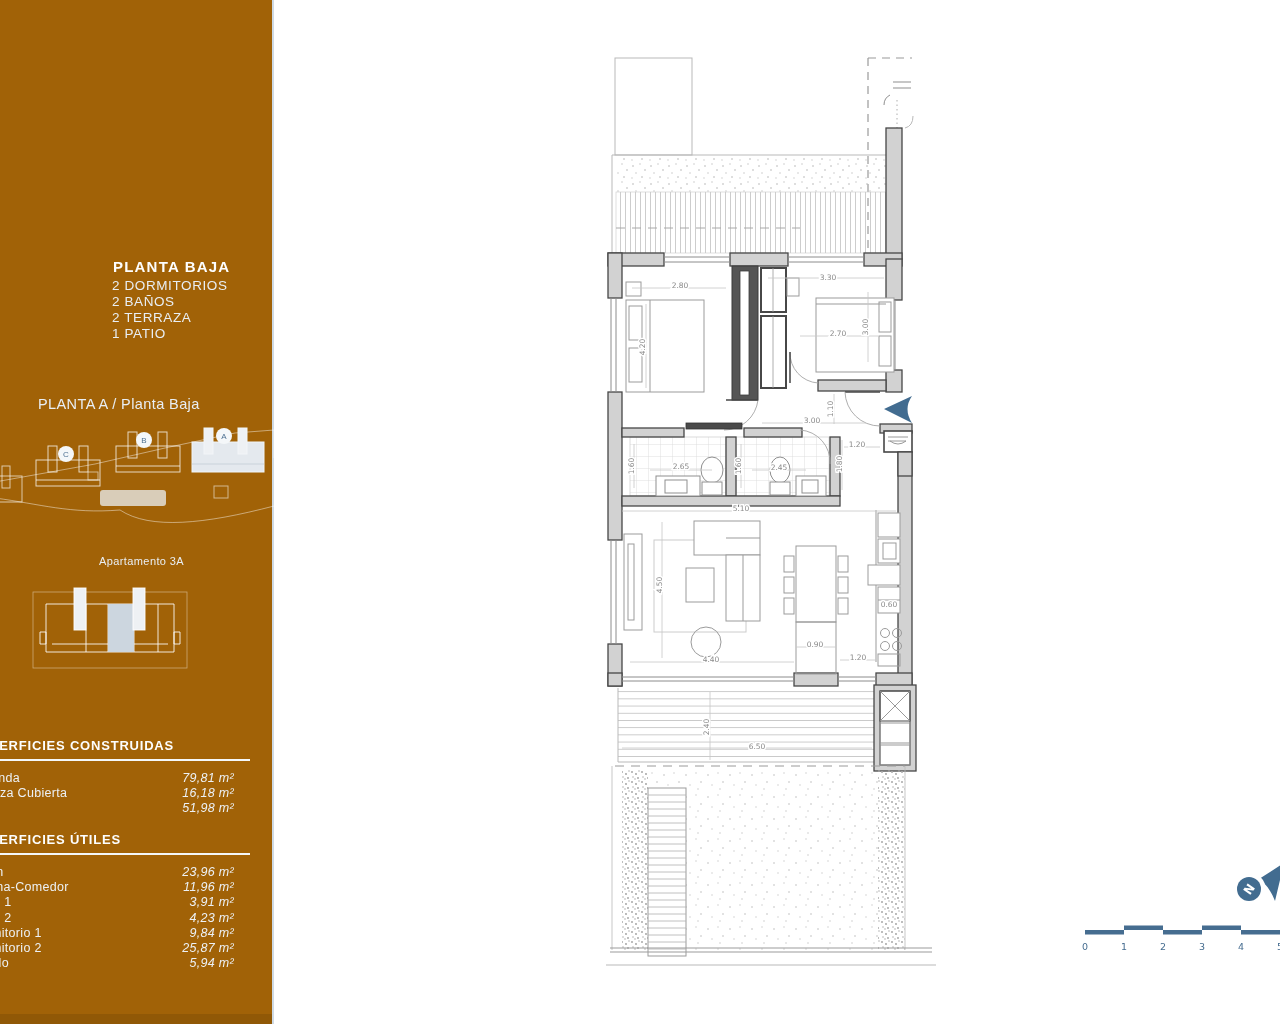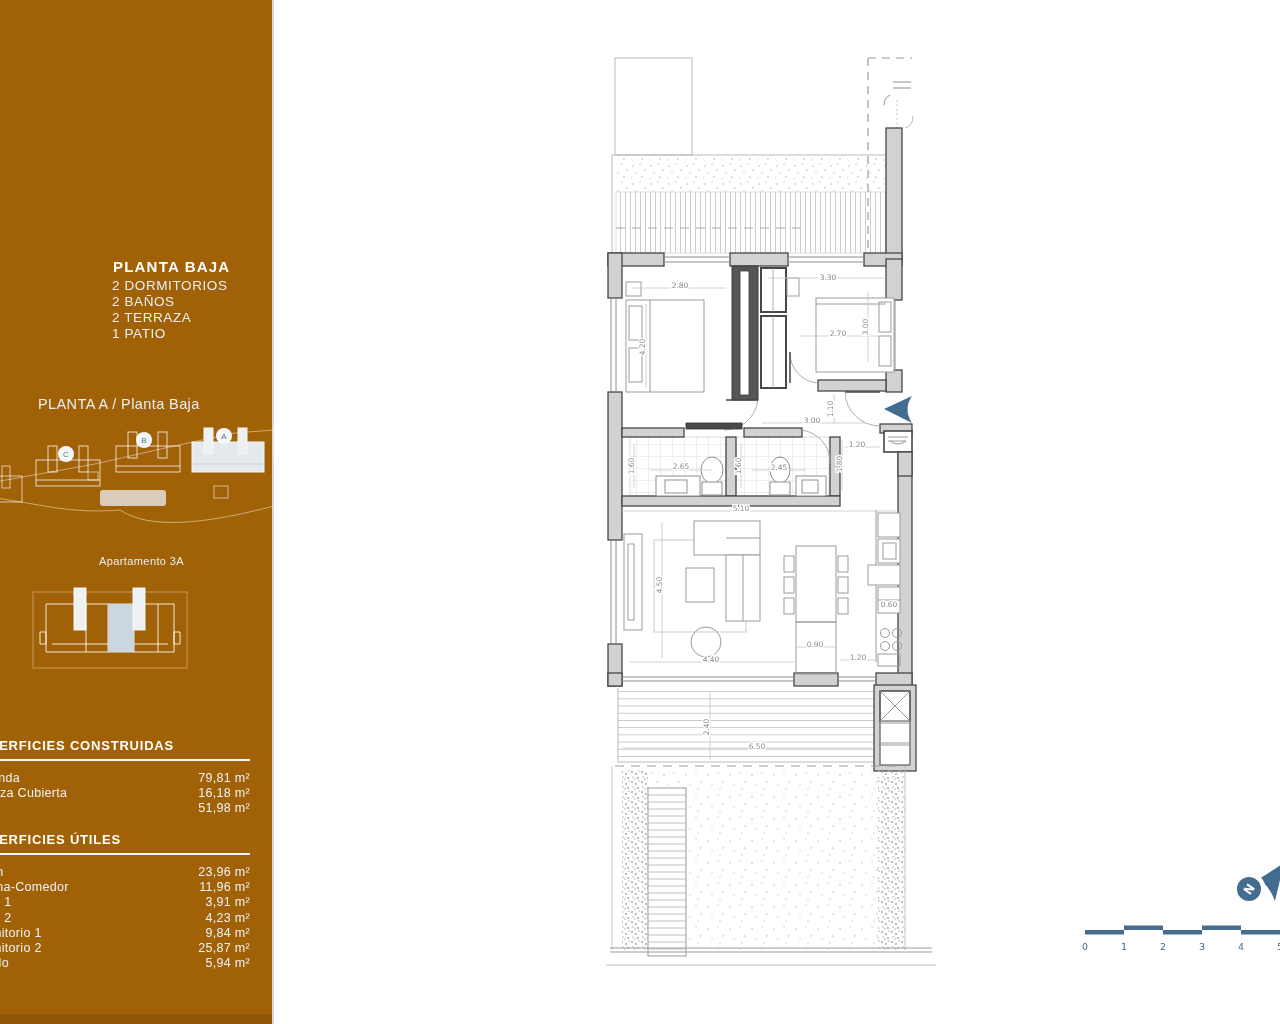--- a/index.html
+++ b/index.html
@@ -29,21 +29,21 @@
 
   .s-table{position:absolute;left:0;width:274px;}
   #built-table{top:738px;}
   #useful-table{top:832px;}
   .s-heading{position:relative;left:-30px;font-size:13px;font-weight:bold;
              letter-spacing:0.8px;color:#fdfefe;white-space:nowrap;}
   .s-rule{position:relative;left:-30px;width:280px;height:2px;background:#f4f7f9;margin-top:6px;}
   .s-rows{margin-top:10px;}
   .s-row{position:relative;height:15.2px;font-size:12.5px;letter-spacing:0.3px;color:#edf1f5;}
   .s-row-label{position:absolute;left:-30px;white-space:nowrap;}
-  .s-row-value{position:absolute;right:24px;white-space:nowrap;}
+  .s-row-value{position:absolute;right:40px;white-space:nowrap;font-style:italic;}
 </style>
 </head>
 <body>
 
 <div class="canvas">
 
   <svg id="plan-svg" viewBox="0 0 1280 1024" xmlns="http://www.w3.org/2000/svg">
     <defs>
       <pattern id="stip" width="18" height="18" patternUnits="userSpaceOnUse">
         <circle cx="3" cy="4" r="0.8" fill="#b3b3b3"></circle>

